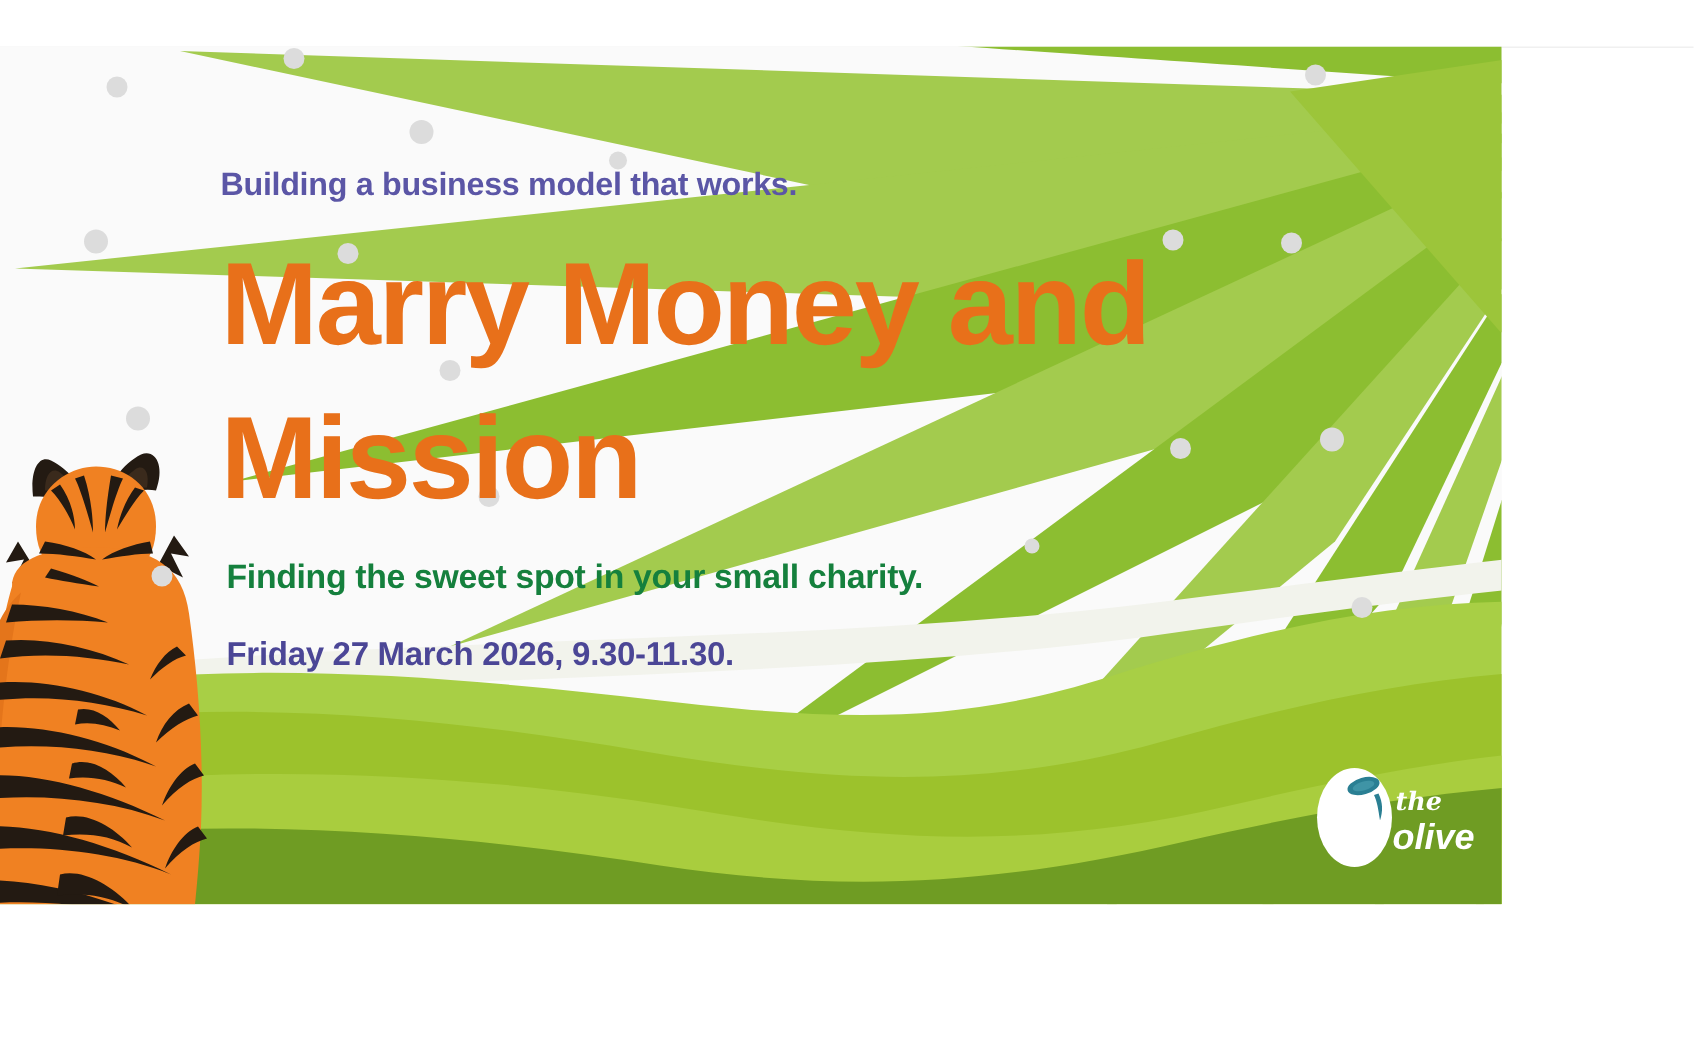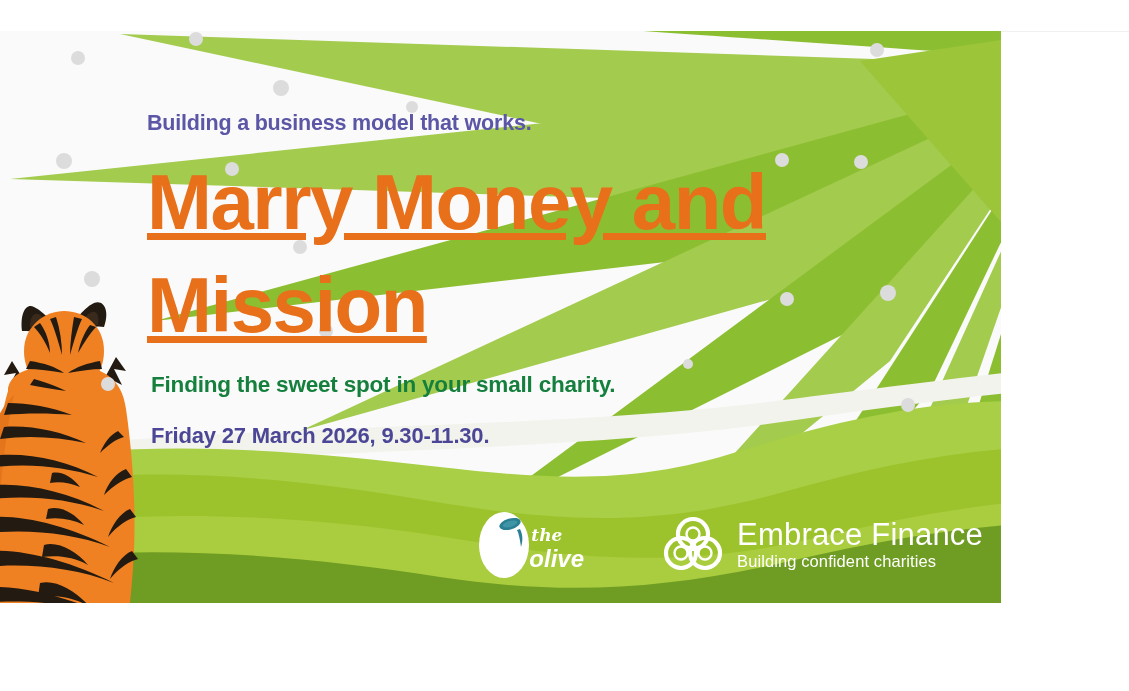--- a/index.html
+++ b/index.html
@@ -70,21 +70,20 @@
   }
 
   .headline {
     font-size: 78px;
     font-weight: bold;
     color: #e8701a;
     line-height: 1.32;
     letter-spacing: -1.5px;
     margin: 0 0 10px 0;
     max-width: 700px;
-    text-decoration: underline;
   }
 
   .subhead {
     font-size: 22.5px;
     font-weight: bold;
     color: #15803d;
     letter-spacing: -0.2px;
     margin: 14px 0 0 4px;
     line-height: 1.25;
   }
@@ -318,38 +317,20 @@
           <ellipse cx="33" cy="17" rx="11" ry="5.5" fill="#2a7f93" transform="rotate(-16 33 17)"></ellipse>
           <ellipse cx="33" cy="17" rx="7.5" ry="3" fill="#3f94a6" transform="rotate(-16 33 17)"></ellipse>
           <path d="M43,22 C46,28 46,34 44,40 C43,33 42,27 40,23 Z" fill="#2a7f93"></path>
         </svg>
         <div class="olive-words">
           <span class="olive-the">the</span>
           <span class="olive-olive">olive</span>
         </div>
       </div>
 
-      <div class="ef-logo">
-        <svg width="62" height="58" viewBox="0 0 62 58">
-          <g fill="none" stroke="#ffffff" stroke-width="4.2">
-            <circle cx="31" cy="19" r="15"></circle>
-            <circle cx="19" cy="38" r="15"></circle>
-            <circle cx="43" cy="38" r="15"></circle>
-          </g>
-          <g fill="none" stroke="#ffffff" stroke-width="2.4">
-            <circle cx="31" cy="19" r="6.5"></circle>
-            <circle cx="19" cy="38" r="6.5"></circle>
-            <circle cx="43" cy="38" r="6.5"></circle>
-          </g>
-        </svg>
-        <div class="ef-words">
-          <span class="ef-name">Embrace Finance</span>
-          <span class="ef-tag">Building confident charities</span>
-        </div>
-      </div>
 
     </div>
 
   </div>
 
   <div class="bottom-strip"></div>
 
 </div>
 
 </body></html>

